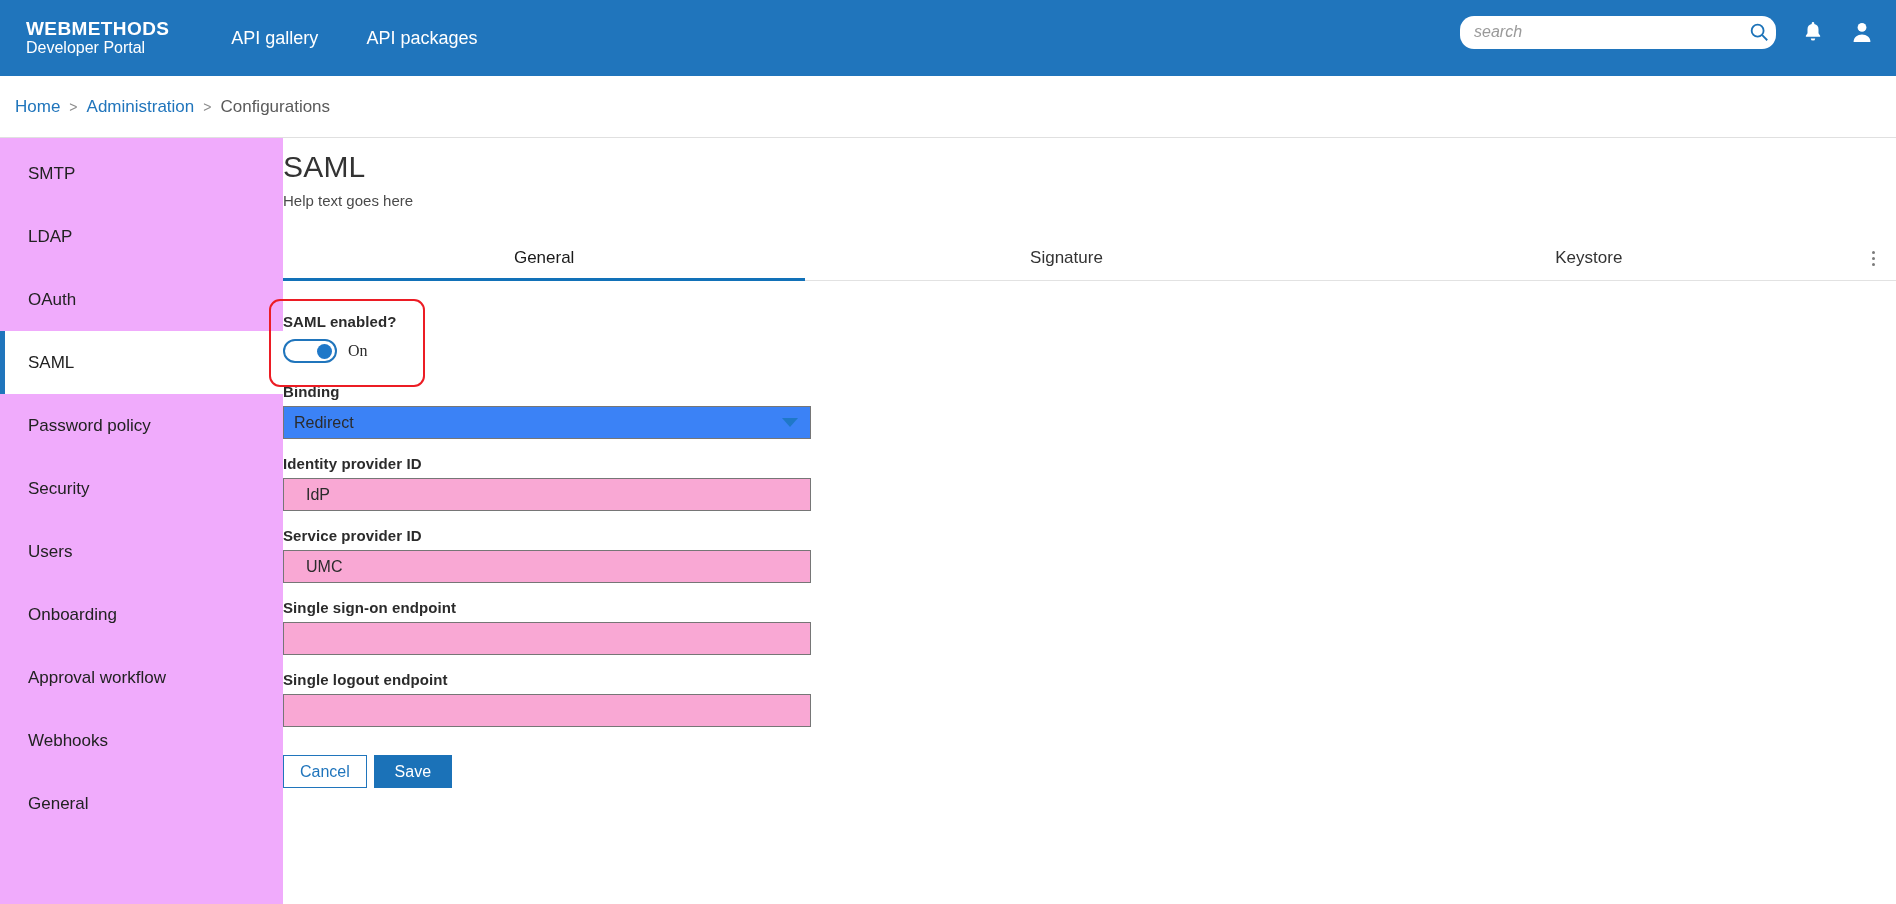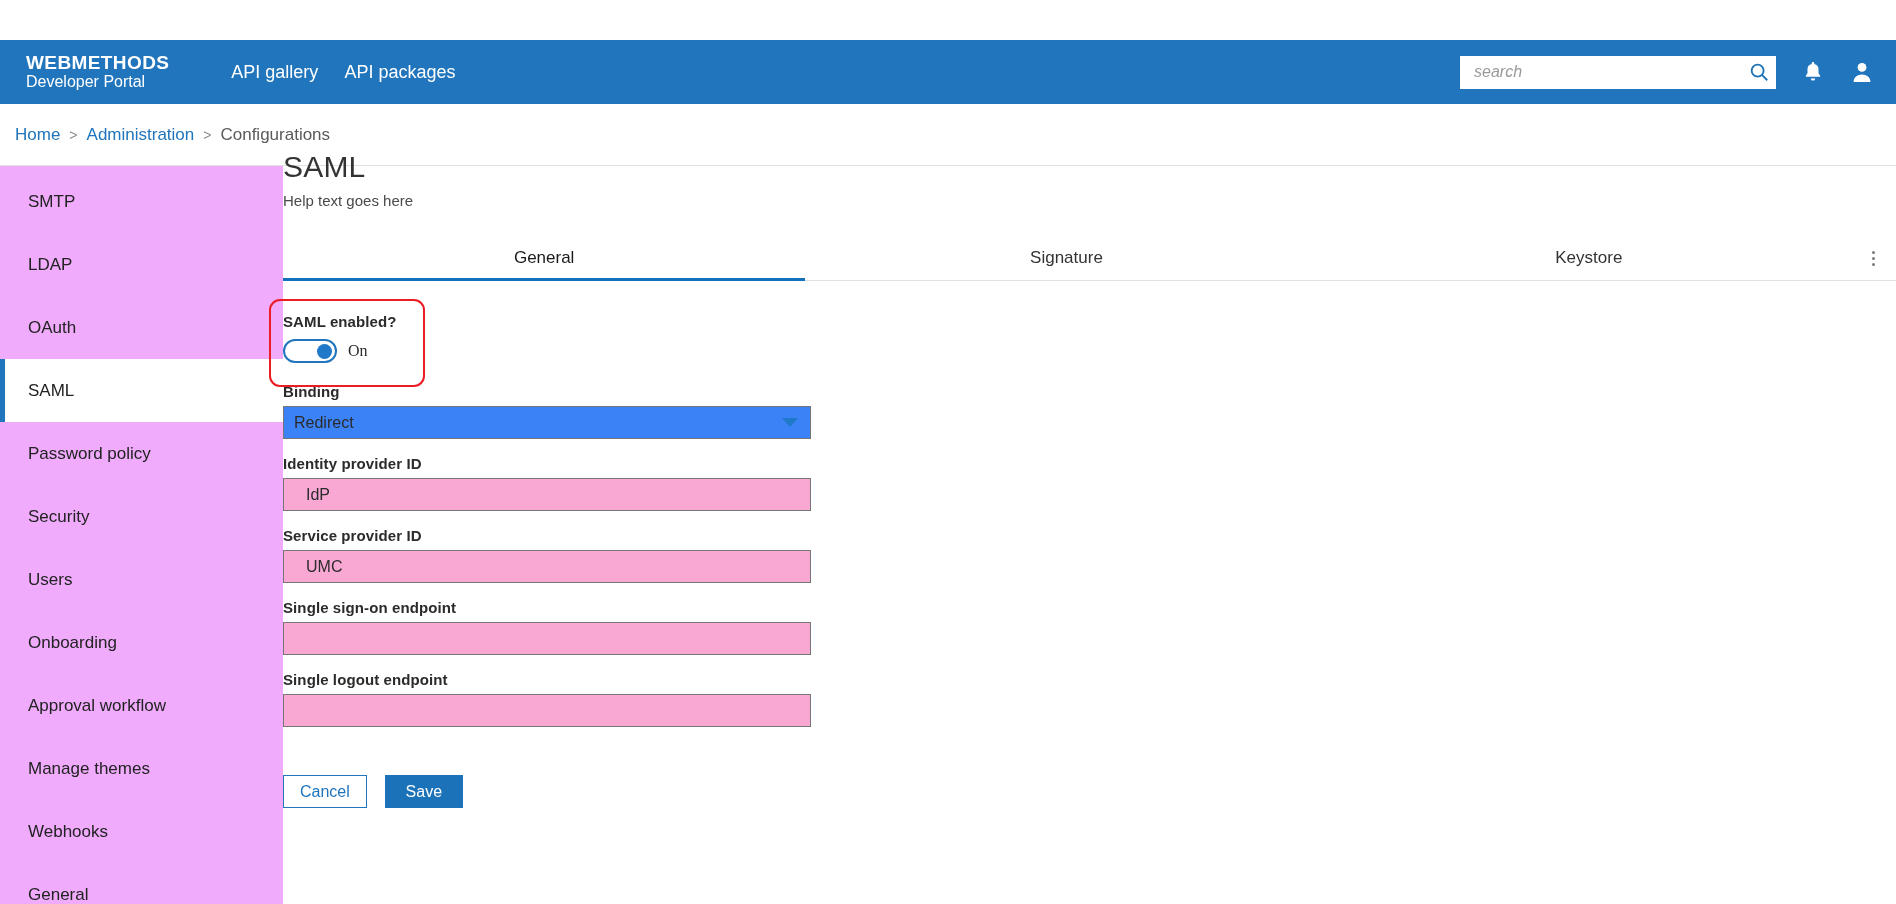--- a/index.html
+++ b/index.html
@@ -6,44 +6,43 @@
   html, body {
     margin: 0; padding: 0;
     width: 1896px; height: 904px;
     background: #ffffff;
     font-family: "Liberation Sans", sans-serif;
     overflow: hidden;
   }
 
   
   .header {
-    height: 64px;
+    height: 76px;
     background: #2075bc;
     display: flex;
     align-items: center;
     position: relative;
-    margin-top: 40px;
   }
   .brand { margin-left: 26px; color: #ffffff; line-height: 1.05; }
   .brand-top {
     font-size: 19px; font-weight: bold; letter-spacing: 0.4px;
   }
   .brand-sub { font-size: 16px; font-weight: normal; margin-top: 1px; }
-  .nav { display: flex; margin-left: 62px; gap: 26px; }
+  .nav { display: flex; margin-left: 62px; gap: 48px; }
   .nav-link {
     color: #ffffff; font-size: 18px; text-decoration: none;
     cursor: pointer; white-space: nowrap;
   }
   .header-right {
     position: absolute; right: 22px; top: 0; height: 64px;
     display: flex; align-items: center; gap: 26px;
   }
   .search-wrap {
     width: 316px; height: 33px; background: #ffffff;
-    display: flex; align-items: center; padding: 0 6px 0 12px;
+    display: flex; align-items: center; padding: 0 6px 0 12px; border-radius: 14px;
   }
   .search-input {
     border: 0; outline: none; flex: 1; height: 100%;
     font-family: "Liberation Sans", sans-serif;
     font-size: 16px; font-style: italic; color: #333;
     background: transparent;
   }
   .search-input::placeholder { color: #9a9a9a; font-style: italic; }
   .icon-btn { cursor: pointer; display: flex; align-items: center; }
 
@@ -144,21 +143,21 @@
     background: #3b82f6; display: flex; align-items: center;
     padding: 0 10px; cursor: pointer; position: relative;
   }
   .select-value { font-size: 16px; color: #2b2b2b; flex: 1; }
   .caret {
     width: 0; height: 0; border-left: 8px solid transparent;
     border-right: 8px solid transparent; border-top: 9px solid #1f78c8;
     margin-right: 2px;
   }
 
-  .buttons { margin-top: 48px; display: flex; gap: 18px; }
+  .buttons { margin-top: 28px; display: flex; gap: 7px; }
   .btn {
     height: 33px; min-width: 78px; font-size: 16px;
     display: flex; align-items: center; justify-content: center;
     cursor: pointer; padding: 0 16px;
     font-family: "Liberation Sans", sans-serif;
   }
   .btn-secondary { background: #ffffff; border: 1px solid #2075bc; color: #2075bc; }
   .btn-primary { background: #1b72b8; border: 1px solid #1b72b8; color: #ffffff; }
 </style>
 </head>
@@ -230,23 +229,20 @@
     <div class="side-item">
         <span>Users</span>
       </div>
     <div class="side-item">
         <span>Onboarding</span>
       </div>
     <div class="side-item">
         <span>Approval workflow</span>
       </div>
     <div class="side-item">
-        <span>Manage themes</span>
-      </div>
-    <div class="side-item">
         <span>Webhooks</span>
       </div>
     <div class="side-item">
         <span>General</span>
       </div>
   </aside>
 
 </div>
 
 <div style="position:absolute; left:0; top:126px; right:0;">

